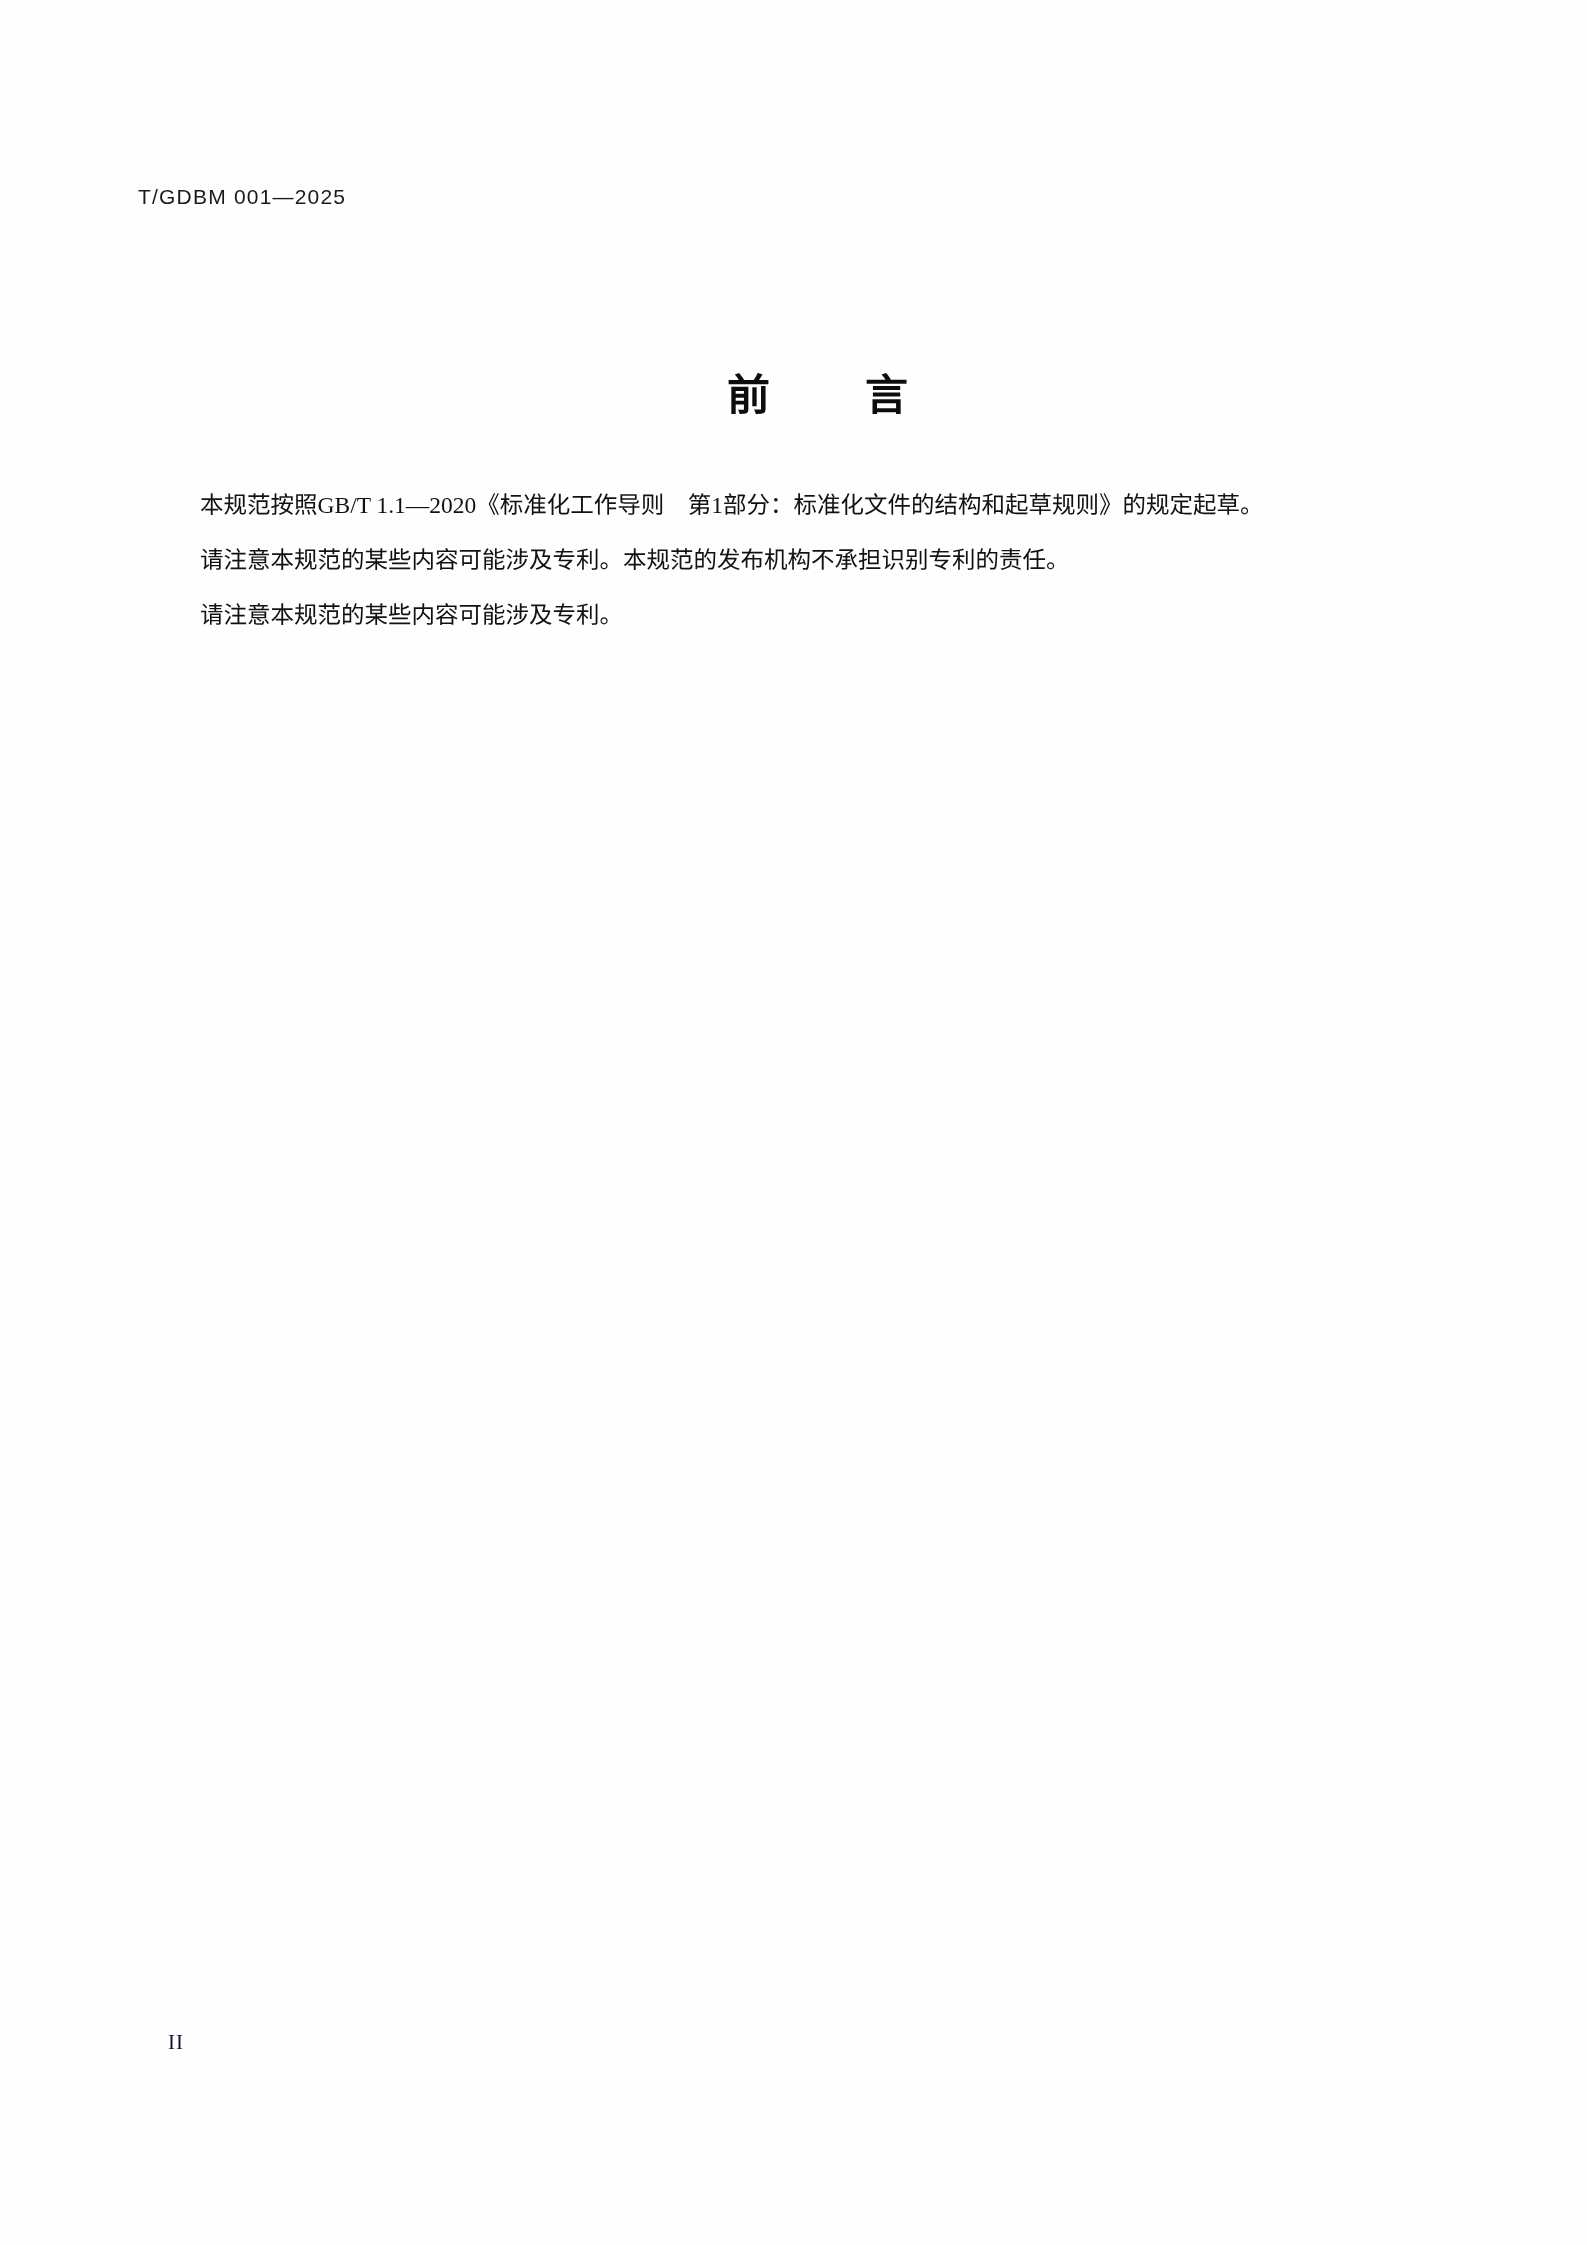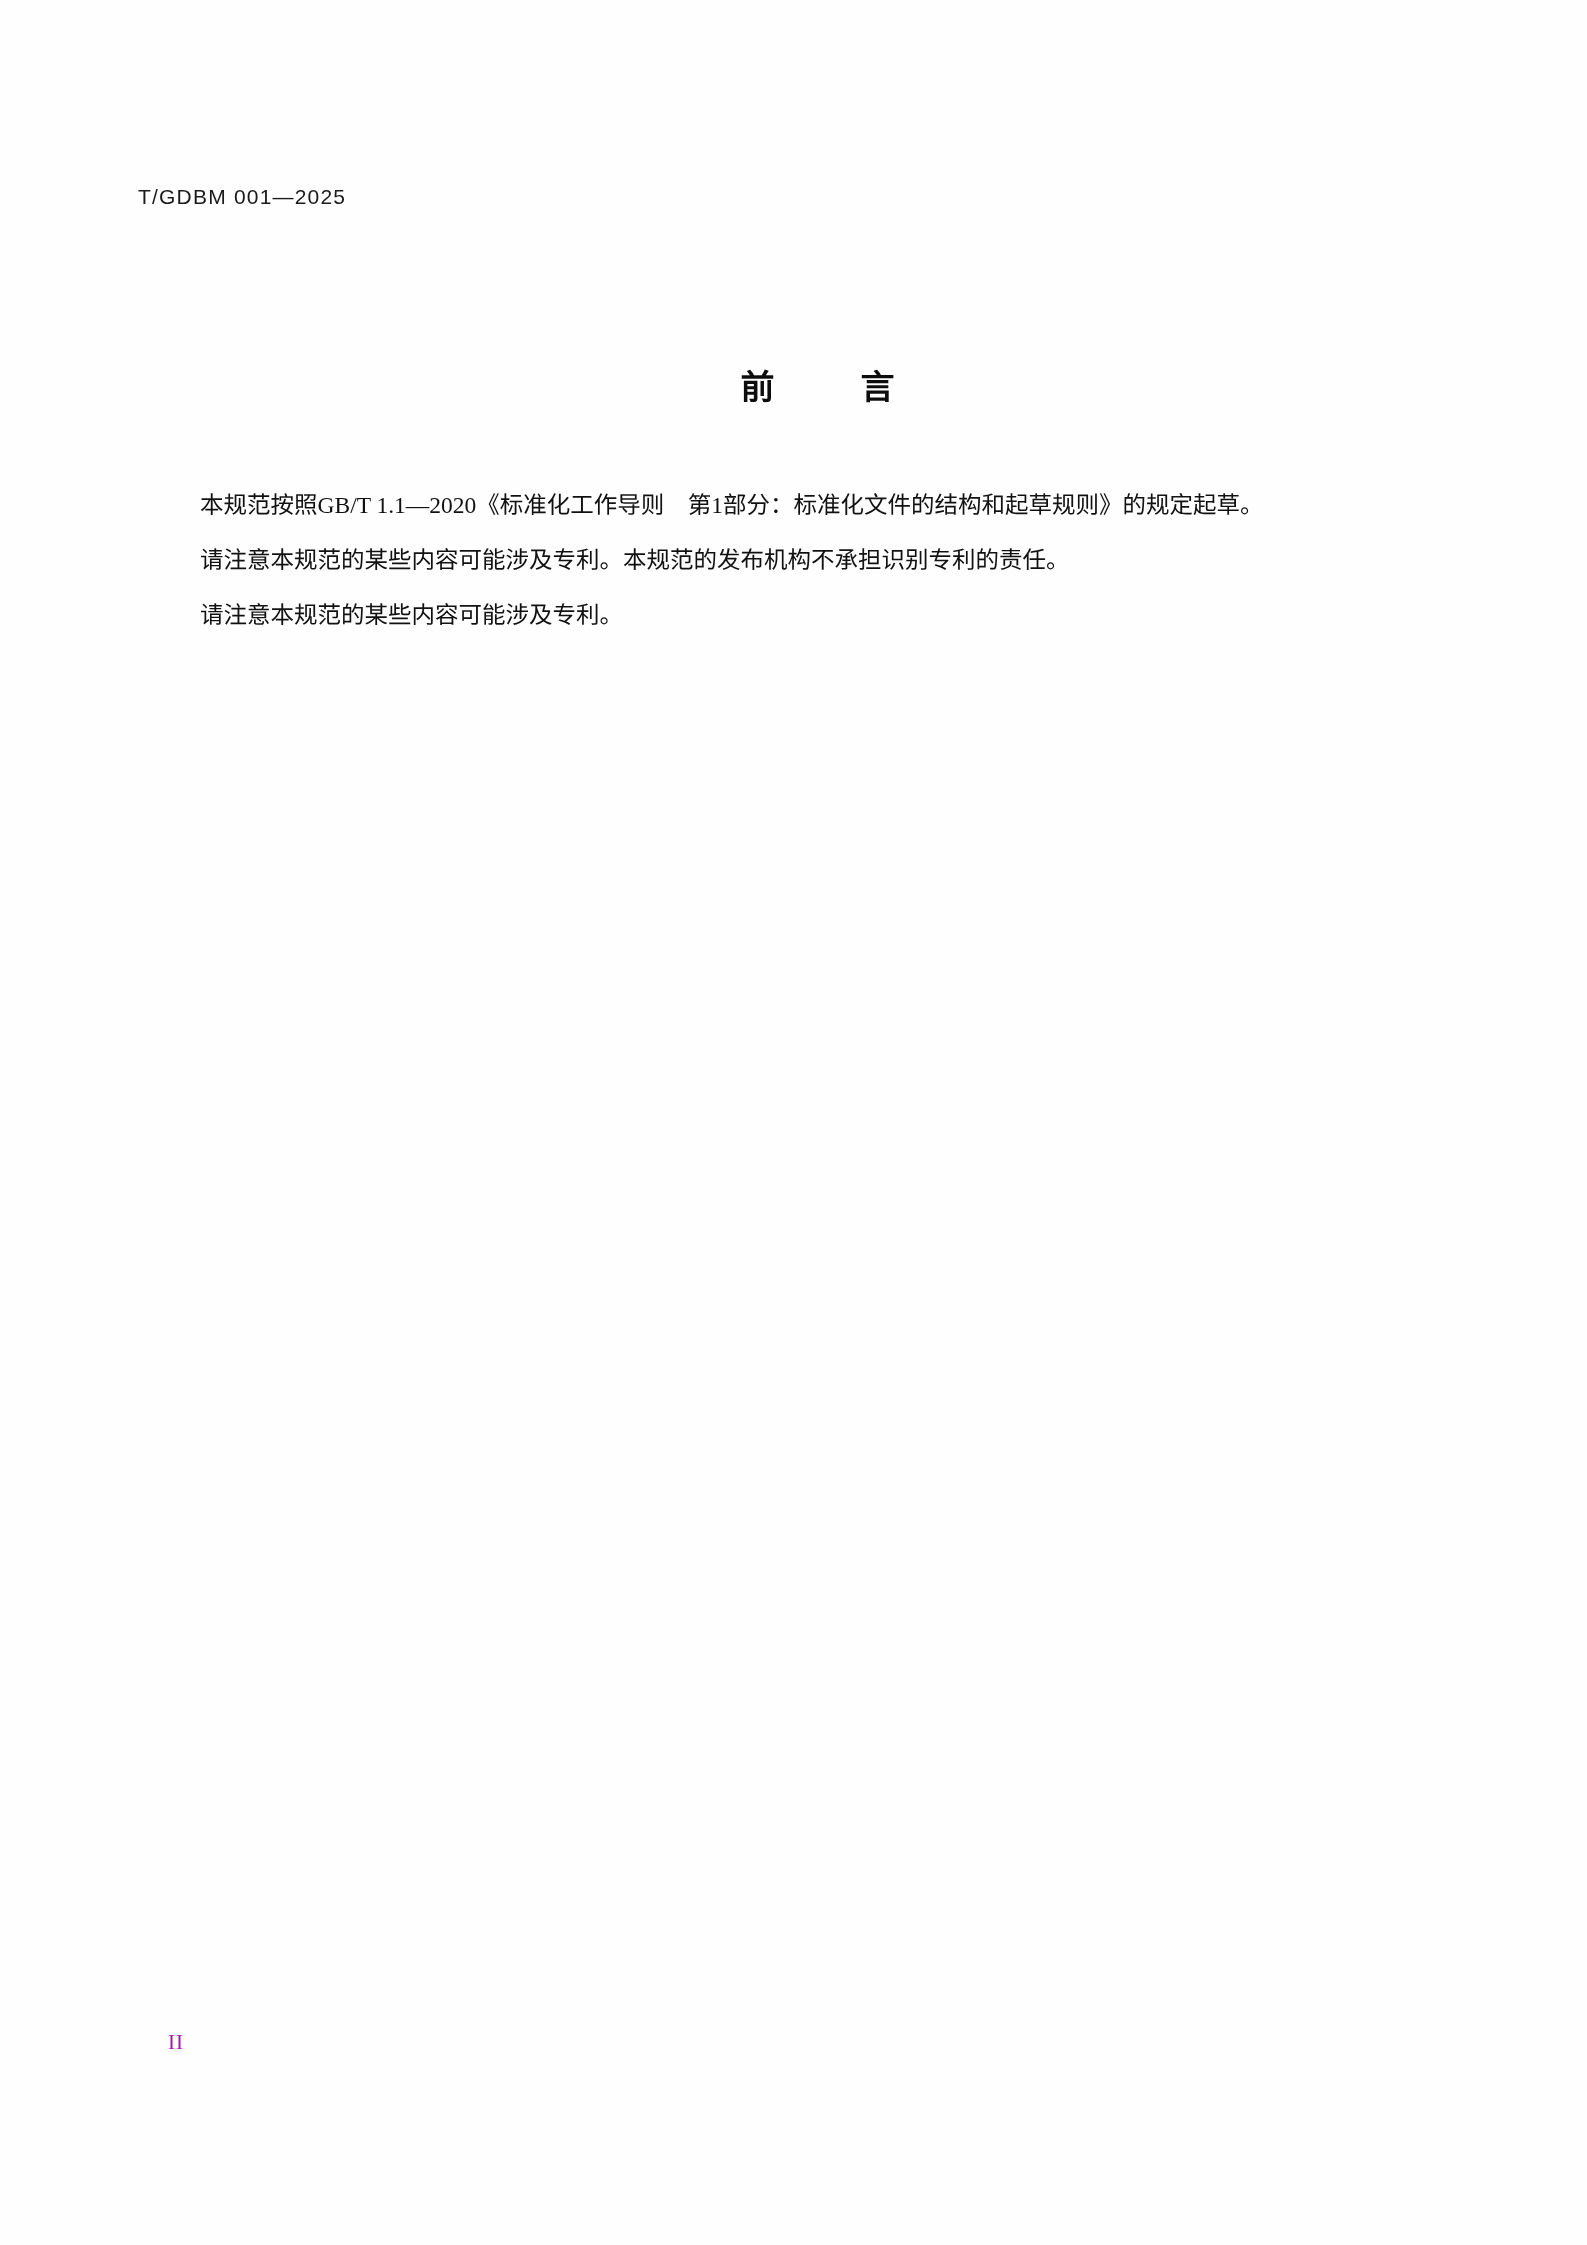--- a/index.html
+++ b/index.html
@@ -37,21 +37,21 @@
 
   
   .doc-title {
     position: absolute;
     left: 0;
     right: 0;
     top: 360px;
     text-align: center;
     font-family: "Liberation Serif", "DejaVu Serif", serif;
     font-weight: bold;
-    font-size: 34px;
+    font-size: 43px;
     letter-spacing: 26px;
     text-indent: 26px;
     color: #0d0d0d;
     padding-left: 48px;
   }
 
   
   .body-block {
     position: absolute;
     left: 138px;
@@ -69,21 +69,21 @@
     text-indent: 2em;
   }
 
   
   .page-number {
     position: absolute;
     left: 168px;
     top: 2030px;
     font-family: "Liberation Serif", "DejaVu Serif", serif;
     font-size: 21px;
-    color: #a21caf;
+    color: #0f172a;
     letter-spacing: 1px;
   }
 </style>
 </head>
 <body>
 
 <div class="page">
 
   <div class="std-number">T/GDBM 001—2025</div>
 

